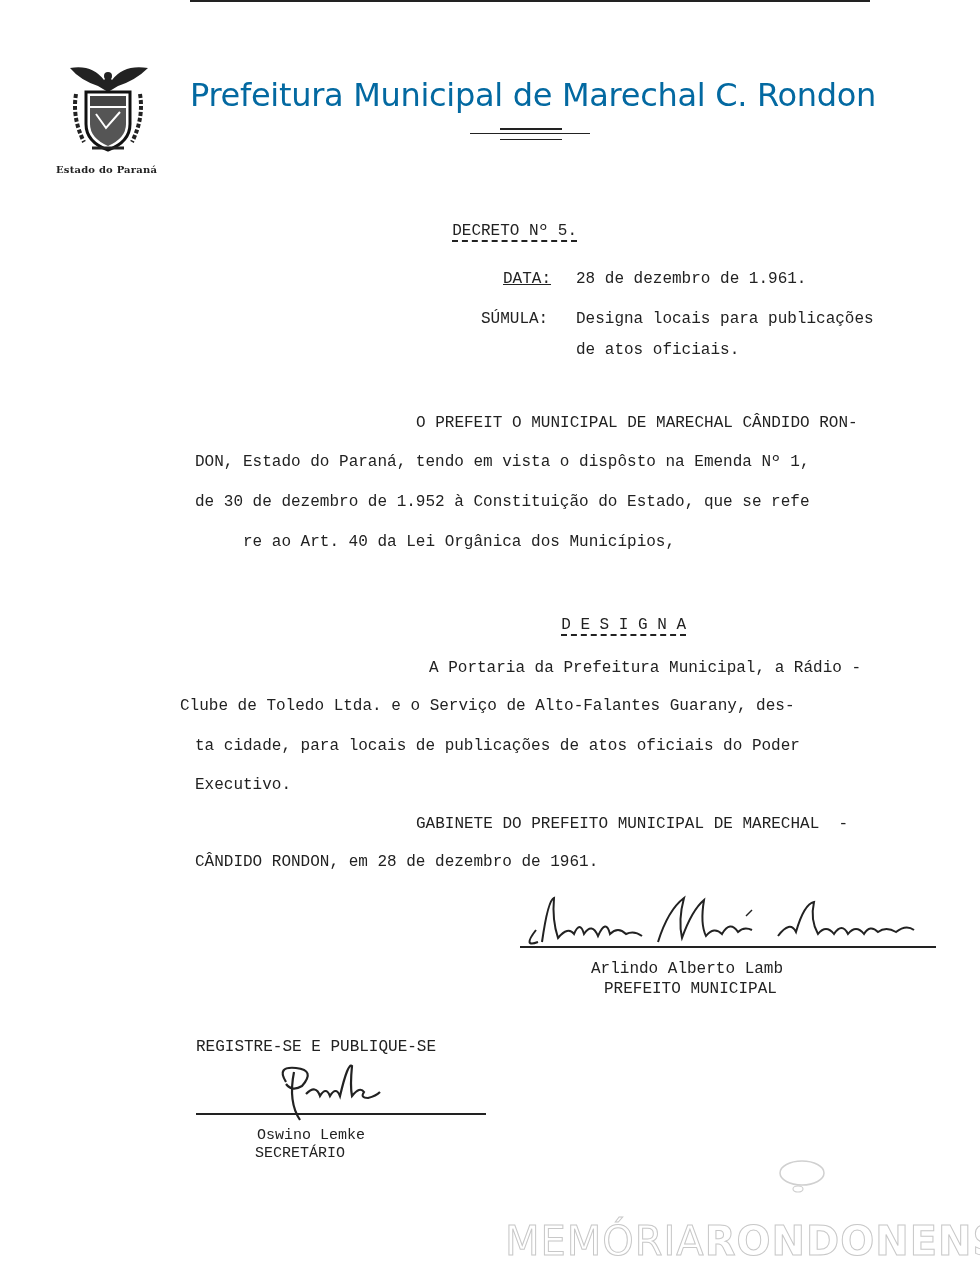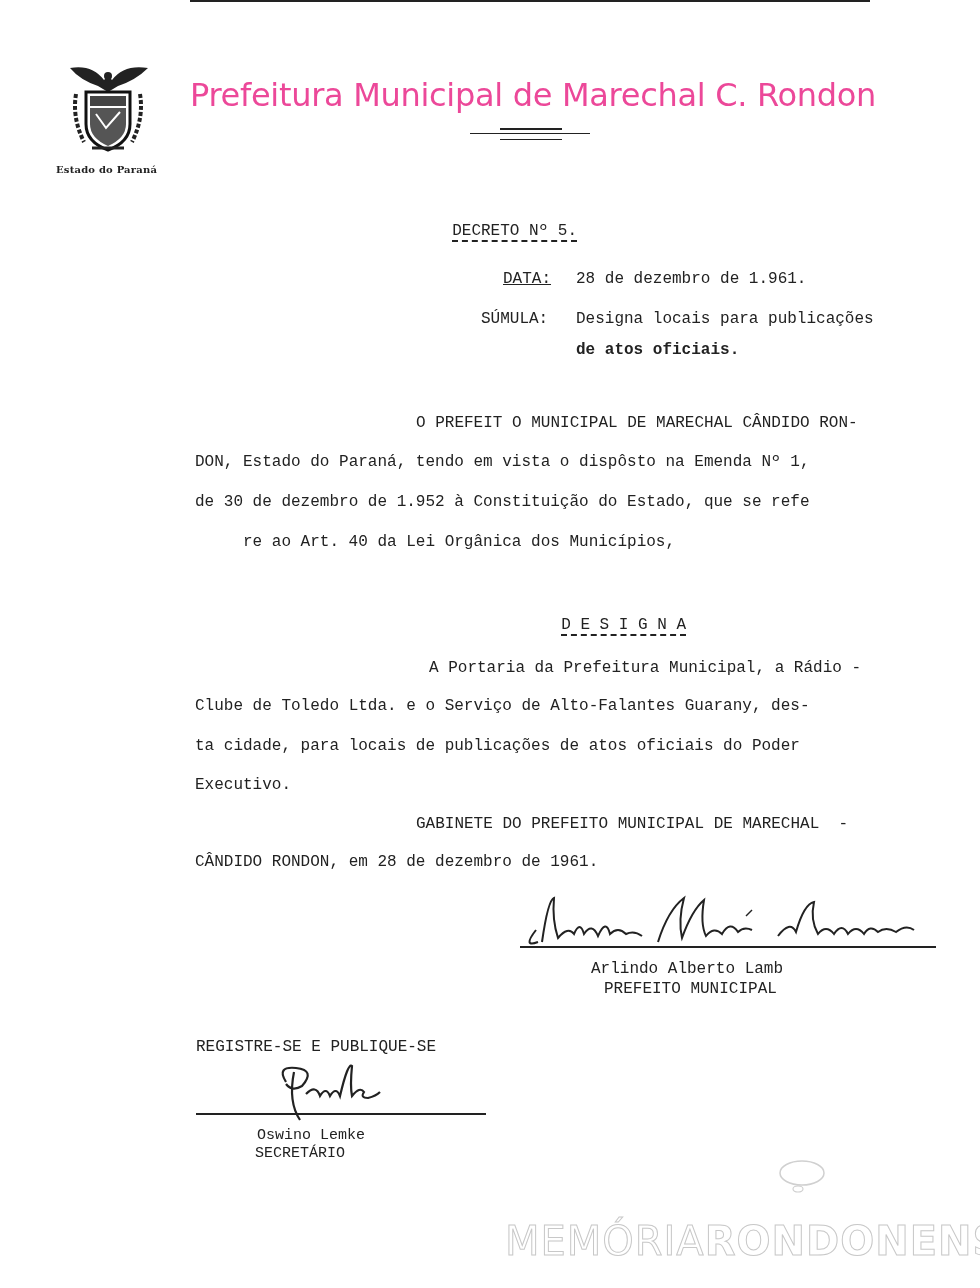--- a/index.html
+++ b/index.html
@@ -4,21 +4,21 @@
   <style>
     html, body { margin: 0; padding: 0; }
     body {
       width: 980px; height: 1288px; background: #ffffff; position: relative; overflow: hidden;
       font-family: "Liberation Mono", "DejaVu Sans Mono", monospace; color: #1a1a1a;
     }
     .abs { position: absolute; }
     .topline { left: 190px; top: 0; width: 680px; height: 2px; background: #222; }
     .emblem { left: 62px; top: 58px; width: 92px; height: 96px; }
     .state { left: 56px; top: 164px; font-family: "DejaVu Serif", serif; font-weight: bold; font-size: 10px; letter-spacing: 0.2px; color: #222; }
-    .title { left: 190px; top: 76px; font-family: "DejaVu Sans", sans-serif; font-size: 32px; letter-spacing: -0.3px; color: #ec4899; white-space: nowrap; }
+    .title { left: 190px; top: 76px; font-family: "DejaVu Sans", sans-serif; font-size: 32px; letter-spacing: -0.3px; color: #0369a1; white-space: nowrap; }
     .rule { background: #222; height: 2px; }
     .mono { font-size: 16px; white-space: pre; color: #222; }
     .dash { border-bottom: 2px dashed #222; }
     .sigline { height: 2px; background: #222; }
     .wm { left: 505px; top: 1218px; font-family: "DejaVu Sans", sans-serif; font-size: 40px; letter-spacing: 1px; color: #fff;
           -webkit-text-stroke: 1px #c8c8c8; white-space: nowrap; }
     .wm .b { font-weight: bold; }
   </style>
 </head>
 <body>
@@ -45,32 +45,32 @@
 <div class="abs rule" style="left:500px;top:139px;width:62px;height:1px;"></div>
 
 <div class="abs mono" style="left:433px;top:204px;">
   <span class="dash">DECRETO Nº 5.</span>
 </div>
 
 <div class="abs mono" style="left:503px;top:270px;text-decoration:underline;">DATA:</div>
 <div class="abs mono" style="left:576px;top:270px;">28 de dezembro de 1.961.</div>
 <div class="abs mono" style="left:481px;top:310px;">SÚMULA:</div>
 <div class="abs mono" style="left:576px;top:310px;">Designa locais para publicações</div>
-<div class="abs mono" style="left:576px;top:341px;font-weight:bold;">de atos oficiais.</div>
+<div class="abs mono" style="left:576px;top:341px;">de atos oficiais.</div>
 
 <div class="abs mono" style="left:416px;top:414px;">O PREFEIT O MUNICIPAL DE MARECHAL CÂNDIDO RON-</div>
 <div class="abs mono" style="left:195px;top:453px;">DON, Estado do Paraná, tendo em vista o dispôsto na Emenda Nº 1,</div>
 <div class="abs mono" style="left:195px;top:493px;">de 30 de dezembro de 1.952 à Constituição do Estado, que se refe</div>
 <div class="abs mono" style="left:195px;top:533px;margin-left:48px;">re ao Art. 40 da Lei Orgânica dos Municípios,</div>
 
 <div class="abs mono" style="left:542px;top:598px;">
   <span class="dash">D E S I G N A</span>
 </div>
 <div class="abs mono" style="left:416px;top:659px;margin-left:13px;">A Portaria da Prefeitura Municipal, a Rádio -</div>
-<div class="abs mono" style="left:195px;top:697px;">Clube de Toledo Ltda. e o Serviço de Alto-Falantes Guarany, des-</div>
+<div class="abs mono" style="left:180px;top:697px;">Clube de Toledo Ltda. e o Serviço de Alto-Falantes Guarany, des-</div>
 <div class="abs mono" style="left:195px;top:737px;">ta cidade, para locais de publicações de atos oficiais do Poder</div>
 <div class="abs mono" style="left:195px;top:776px;">Executivo.</div>
 
 <div class="abs mono" style="left:416px;top:815px;">GABINETE DO PREFEITO MUNICIPAL DE MARECHAL  -</div>
 <div class="abs mono" style="left:195px;top:853px;">CÂNDIDO RONDON, em 28 de dezembro de 1961.</div>
 
 <div class="abs" style="left:518px;top:890px;width:420px;height:60px;">
   <svg width="420" height="60" viewBox="0 0 420 60">
     <path d="M18 40 Q4 58 20 52 M24 52 Q30 10 36 8 Q34 30 40 48 Q50 36 56 44 Q62 30 66 44 Q74 32 80 46 Q88 28 92 44 Q100 36 108 44 Q116 40 124 46" stroke="#222" stroke-width="2" fill="none"></path>
     <path d="M140 52 Q150 20 166 8 Q160 30 164 48 Q174 20 186 10 Q182 34 188 46 Q196 36 204 44 Q212 30 220 42 Q226 36 234 40" stroke="#222" stroke-width="2" fill="none"></path>

